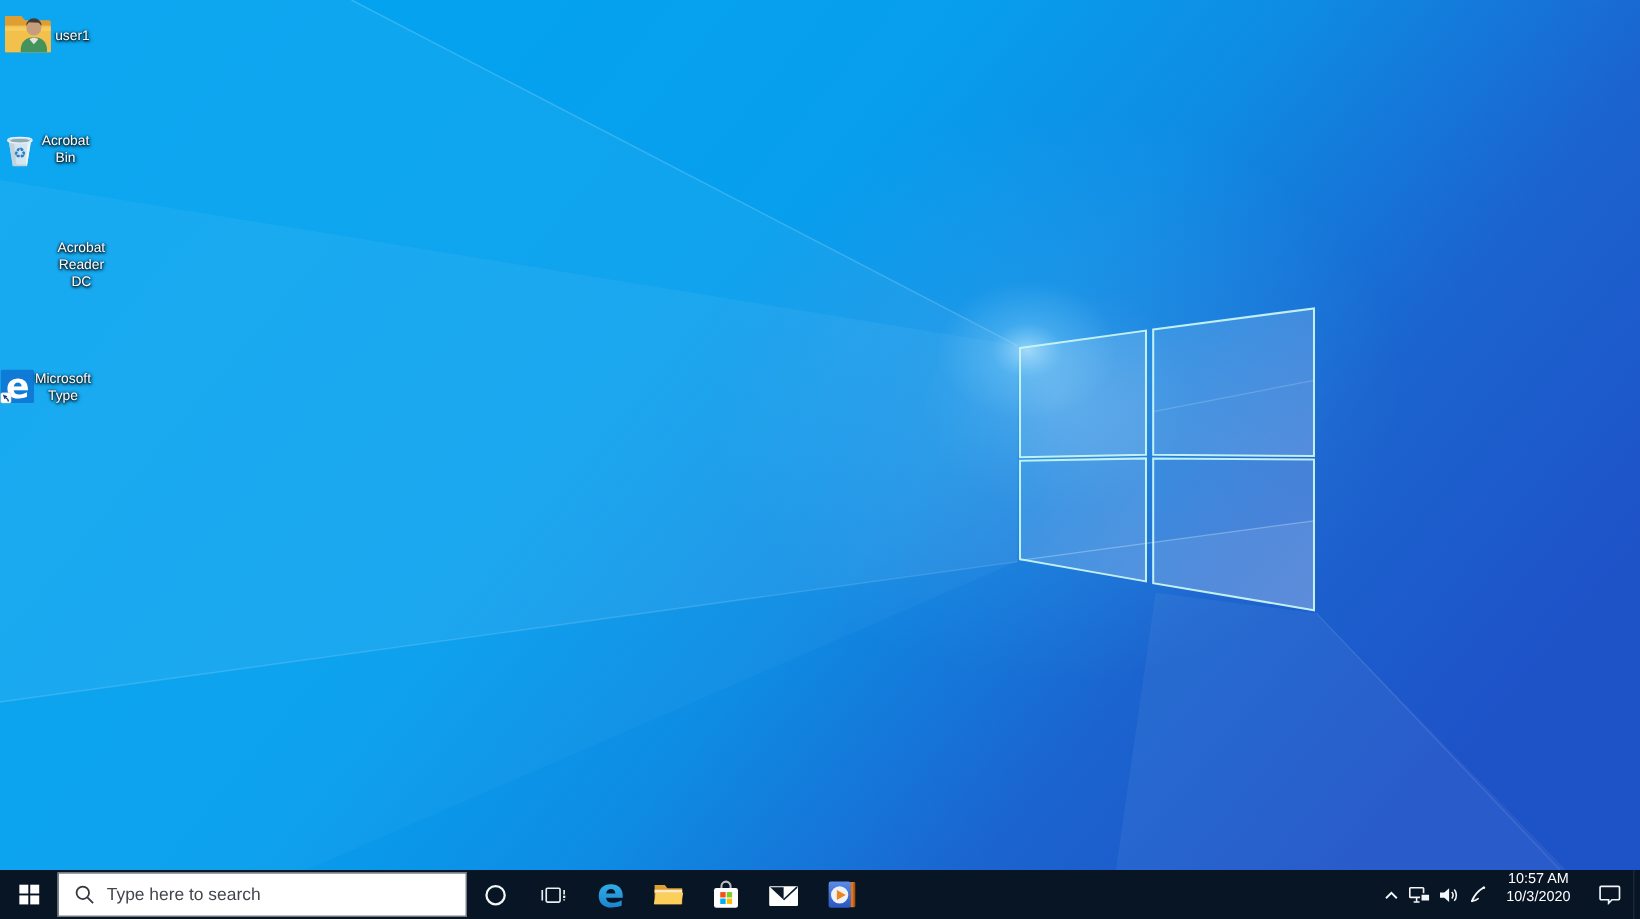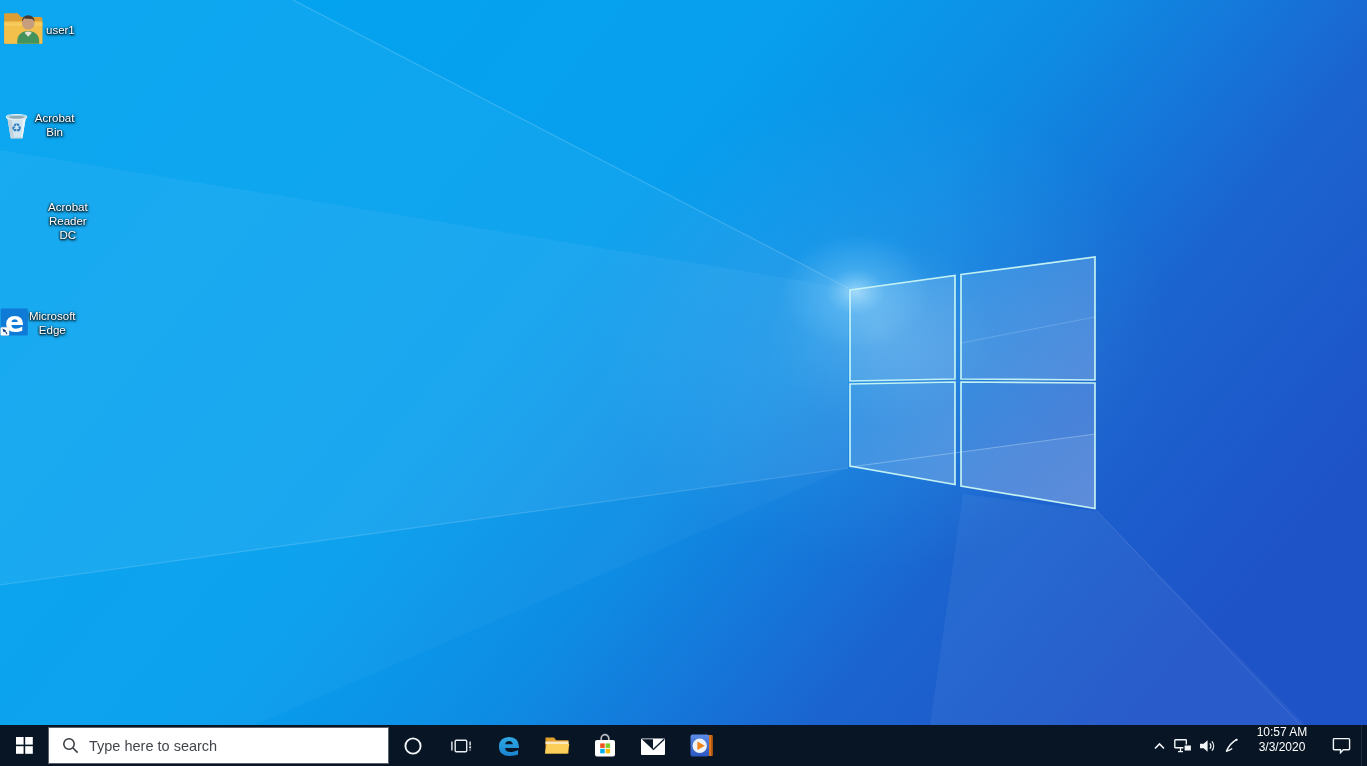--- a/index.html
+++ b/index.html
@@ -146,21 +146,21 @@
     <div class="desktop-icon di-edge">
       <svg class="icon-art" viewBox="0 0 44 44">
         <rect x="1" y="1" width="42" height="42" rx="2" fill="#0f7bd7"></rect>
         <text x="22.5" y="37" font-size="44" font-weight="bold" text-anchor="middle" fill="#ffffff" font-family="DejaVu Sans">e</text>
         <g>
           <rect x="1" y="30" width="13" height="13" rx="2" fill="#ffffff" stroke="#c7ccd1" stroke-width="0.6"></rect>
           <polygon points="3.6,32.2 9.4,34.6 5.6,38.2" fill="#16407e"></polygon>
           <path d="M6.8 36 C 9.4 37.4, 10.6 39, 10.6 41" fill="none" stroke="#16407e" stroke-width="1.7"></path>
         </g>
       </svg>
-      <span class="icon-label">Microsoft Edge</span>
+      <span class="icon-label">Microsoft Type</span>
     </div>
   </div>
 
   <div class="taskbar">
 
     <div class="start-button">
       <svg width="17" height="17" viewBox="0 0 17 17">
         <rect x="0" y="0" width="7.6" height="7.6" fill="#fff"></rect>
         <rect x="9.2" y="0" width="7.6" height="7.6" fill="#fff"></rect>
         <rect x="0" y="9.2" width="7.6" height="7.6" fill="#fff"></rect>
@@ -272,21 +272,21 @@
       </div>
       <div class="tray-btn">
         <svg width="16" height="15" viewBox="0 0 16 15">
           <path d="M13.4 1.6 C 9 4.2, 5.4 8.4, 3.6 13" fill="none" stroke="#f2f6f8" stroke-width="1.6" stroke-linecap="round"></path>
           <path d="M3.6 13 c 2.2 -0.4 3.8 -1 5.2 -2.2" fill="none" stroke="#f2f6f8" stroke-width="1.3" stroke-linecap="round"></path>
           <circle cx="13.6" cy="1.8" r="1.1" fill="#f2f6f8"></circle>
         </svg>
       </div>
       <div class="clock">
         <div>10:57 AM</div>
-        <div>3/3/2020</div>
+        <div>10/3/2020</div>
       </div>
       <div class="tray-btn action-center">
         <svg width="19" height="17" viewBox="0 0 19 17">
           <path d="M2.4 1.6 h14.2 q1 0 1 1 v9.2 q0 1 -1 1 h-5.3 l-2.8 2.9 v-2.9 h-6.1 q-1 0 -1 -1 v-9.2 q0 -1 1 -1 z" fill="none" stroke="#f2f6f8" stroke-width="1.4"></path>
         </svg>
       </div>
       <div class="show-desktop"></div>
     </div>
   </div>
 </div>

